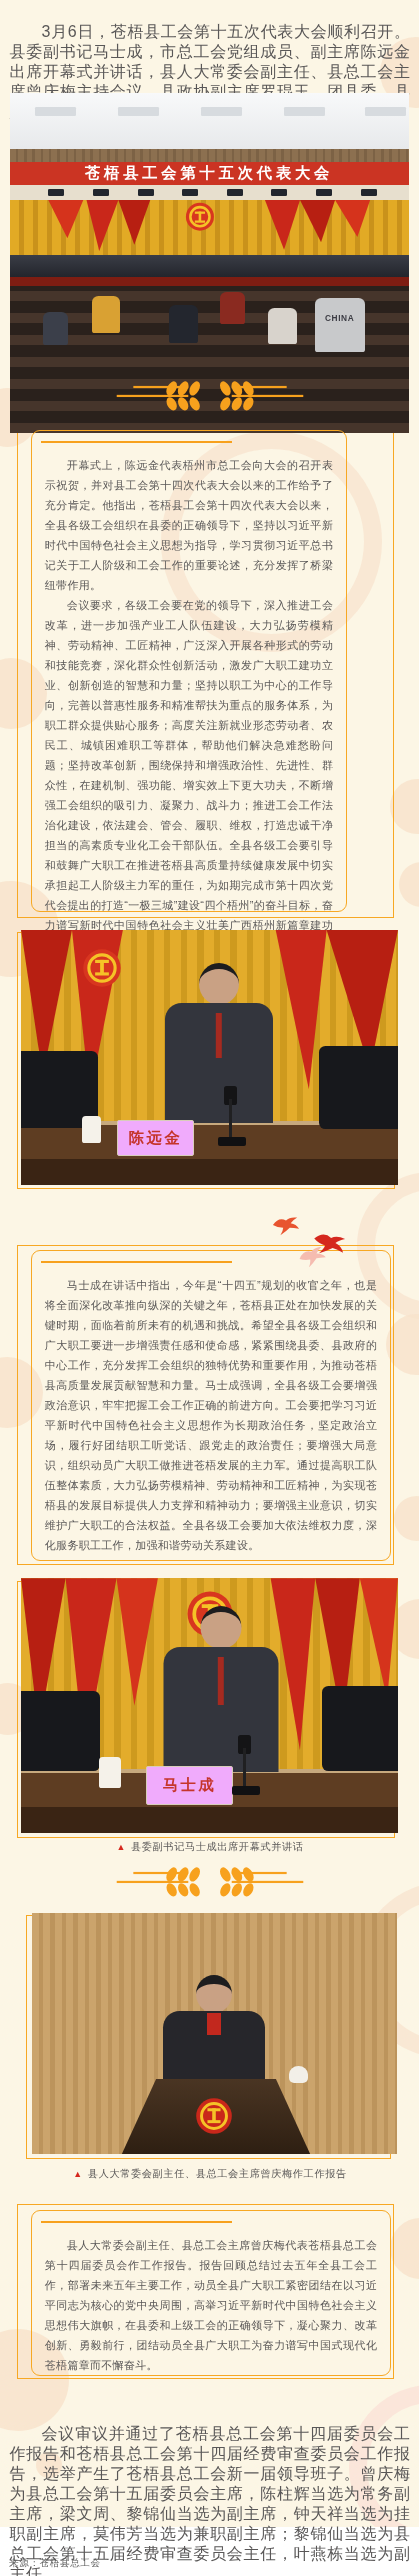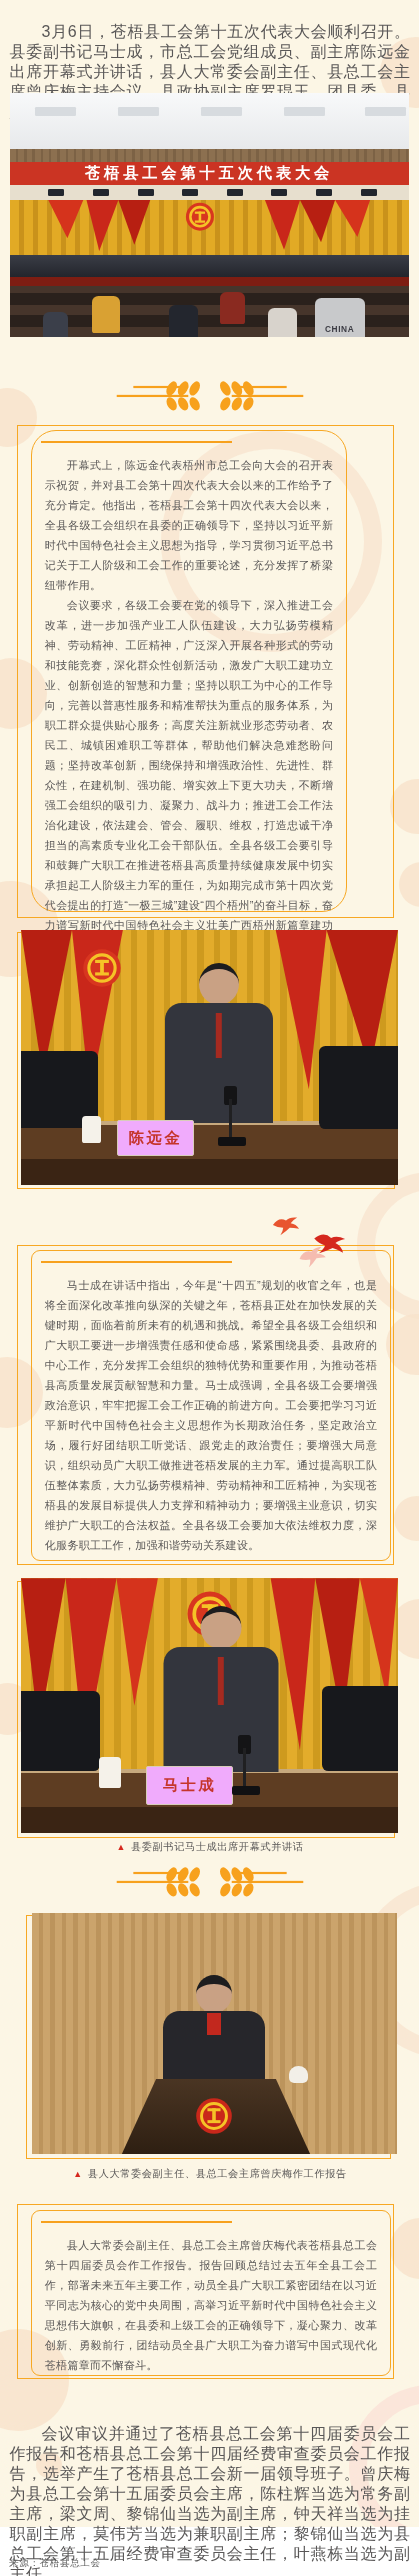--- a/index.html
+++ b/index.html
@@ -41,21 +41,21 @@
   #photo1 .mid{position:absolute;left:0;top:92px;right:0;height:15.3px;background:#E7DFCE;}
   #photo1 .proj{position:absolute;top:3.8px;width:16.6px;height:7.7px;background:#22262E;border-radius:1.3px;}
   #photo1 .curtain{position:absolute;left:0;top:107px;right:0;height:55px;
       background:repeating-linear-gradient(90deg,#E2AA25 0 9px,#C9921B 9px 14px);}
   #photo1 .rostrum{position:absolute;left:0;top:162px;right:0;height:22px;background:linear-gradient(#3A3D46,#23252C);}
   #photo1 .skirt{position:absolute;left:0;top:184px;right:0;height:9px;background:#7E1D12;}
   #photo1 .aud{position:absolute;left:0;top:193px;right:0;bottom:0;
       background:repeating-linear-gradient(0deg,#46352B 0 10.2px,#2A211C 10.2px 22px);}
   #photo1 .coat{position:absolute;border-radius:6.4px 6.4px 2.6px 2.6px;}
   #photo1 .china{display:flex;align-items:flex-start;justify-content:center;color:#3c3c44;
-      font-weight:bold;font-size:8.3px;letter-spacing:0.6px;padding-top:26px;box-sizing:border-box;}
+      font-weight:bold;font-size:8.3px;letter-spacing:0.6px;padding-top:15px;box-sizing:border-box;}
   
   .curtainbg{position:absolute;inset:0;background:repeating-linear-gradient(90deg,#E3AC2B 0 10.2px,#CE9A1E 10.2px 16.6px);}
   .tableband{position:absolute;left:0;right:0;bottom:0;height:64px;
       background:linear-gradient(#C7A97E 0 3.8px,#5E3D22 3.8px 38px,#3A2414 38px 100%);}
   .namecard{position:absolute;background:#f0abfc;border:0.6px solid #d8cdb9;border-radius:1.9px;
       display:flex;align-items:center;justify-content:center;z-index:5;}
   .namecard span{color:#C5352B;font-weight:bold;font-size:15.3px;letter-spacing:2.6px;}
   .person{position:absolute;z-index:4;}
   .person .head{position:absolute;left:50%;transform:translateX(-50%);top:0;border-radius:50%;
       background:#C9A184;border-top:6.4px solid #1d1d1f;box-sizing:border-box;}
@@ -97,21 +97,21 @@
   <div class="blob" style="left:390px;top:1599px;width:60px;height:60px;"></div>
   <div class="blob" style="left:-18px;top:1683px;width:52px;height:52px;"></div>
   <div class="ring" style="left:357px;top:1882px;width:140px;height:140px;"></div>
   <div class="blob" style="left:390px;top:2218px;width:61px;height:61px;"></div>
   <div class="blob" style="left:-33px;top:2329px;width:102px;height:102px;"></div>
   <div class="blob" style="left:36px;top:2452px;width:25.5px;height:25.5px;"></div>
   <div class="ring pink" style="left:349px;top:2385px;width:128px;height:128px;"></div>
 
   <p class="para" id="intro">3月6日，苍梧县工会第十五次代表大会顺利召开。县委副书记马士成，市总工会党组成员、副主席陈远金出席开幕式并讲话，县人大常委会副主任、县总工会主席曾庆梅主持会议，县政协副主席罗琨玉、团县委、县妇联以及工会系统先进模范代表应邀列席会议。</p>
 
-  <div class="photo" id="photo1" style="left:9.6px;top:93px;width:399px;height:244px;">
+  <div class="photo" id="photo1" style="left:9.6px;top:93px;width:399px;height:340px;">
     <div class="ceiling">
       <div class="vent" style="left:25.5px;"></div>
         <div class="vent" style="left:108px;"></div>
       <div class="vent" style="left:191px;"></div>
         <div class="vent" style="left:274px;"></div>
       <div class="vent" style="left:355px;"></div>
     </div>
     <div class="wood"></div>
     <div class="banner">
       <span>苍梧县工会第十五次代表大会</span>
@@ -195,21 +195,21 @@
       <g transform="translate(222,37)">
           <ellipse rx="7" ry="11" transform="rotate(-152)"></ellipse>
         </g>
       <g transform="translate(240,37)">
           <ellipse rx="7" ry="11" transform="rotate(-152)"></ellipse>
         </g>
     </g>
   </svg>
 
   <div class="frame" style="left:17px;top:425px;width:375px;height:491px;"></div>
-  <div class="tbox" style="left:31px;top:430px;width:316px;height:482px;border-radius:25px;">
+  <div class="tbox" style="left:31px;top:430px;width:316px;height:482px;">
     <div class="rule"></div>
     <div class="content">
       <p>开幕式上，陈远金代表梧州市总工会向大会的召开表示祝贺，并对县工会第十四次代表大会以来的工作给予了充分肯定。他指出，苍梧县工会第十四次代表大会以来，全县各级工会组织在县委的正确领导下，坚持以习近平新时代中国特色社会主义思想为指导，学习贯彻习近平总书记关于工人阶级和工会工作的重要论述，充分发挥了桥梁纽带作用。</p>
       <p>会议要求，各级工会要在党的领导下，深入推进工会改革，进一步加强产业工人队伍建设，大力弘扬劳模精神、劳动精神、工匠精神，广泛深入开展各种形式的劳动和技能竞赛，深化群众性创新活动，激发广大职工建功立业、创新创造的智慧和力量；坚持以职工为中心的工作导向，完善以普惠性服务和精准帮扶为重点的服务体系，为职工群众提供贴心服务；高度关注新就业形态劳动者、农民工、城镇困难职工等群体，帮助他们解决急难愁盼问题；坚持改革创新，围绕保持和增强政治性、先进性、群众性，在建机制、强功能、增实效上下更大功夫，不断增强工会组织的吸引力、凝聚力、战斗力；推进工会工作法治化建设，依法建会、管会、履职、维权，打造忠诚干净担当的高素质专业化工会干部队伍。全县各级工会要引导和鼓舞广大职工在推进苍梧县高质量持续健康发展中切实承担起工人阶级主力军的重任，为如期完成市第十四次党代会提出的打造“一极三城”建设“四个梧州”的奋斗目标，奋力谱写新时代中国特色社会主义壮美广西梧州新篇章建功立业。</p>
     </div>
   </div>
 
   <div class="frame" style="left:16.6px;top:932px;width:376px;height:255px;"></div>
   <div class="photo" id="photo2" style="left:21px;top:930px;width:377px;height:255px;">
     <div class="curtainbg"></div>

